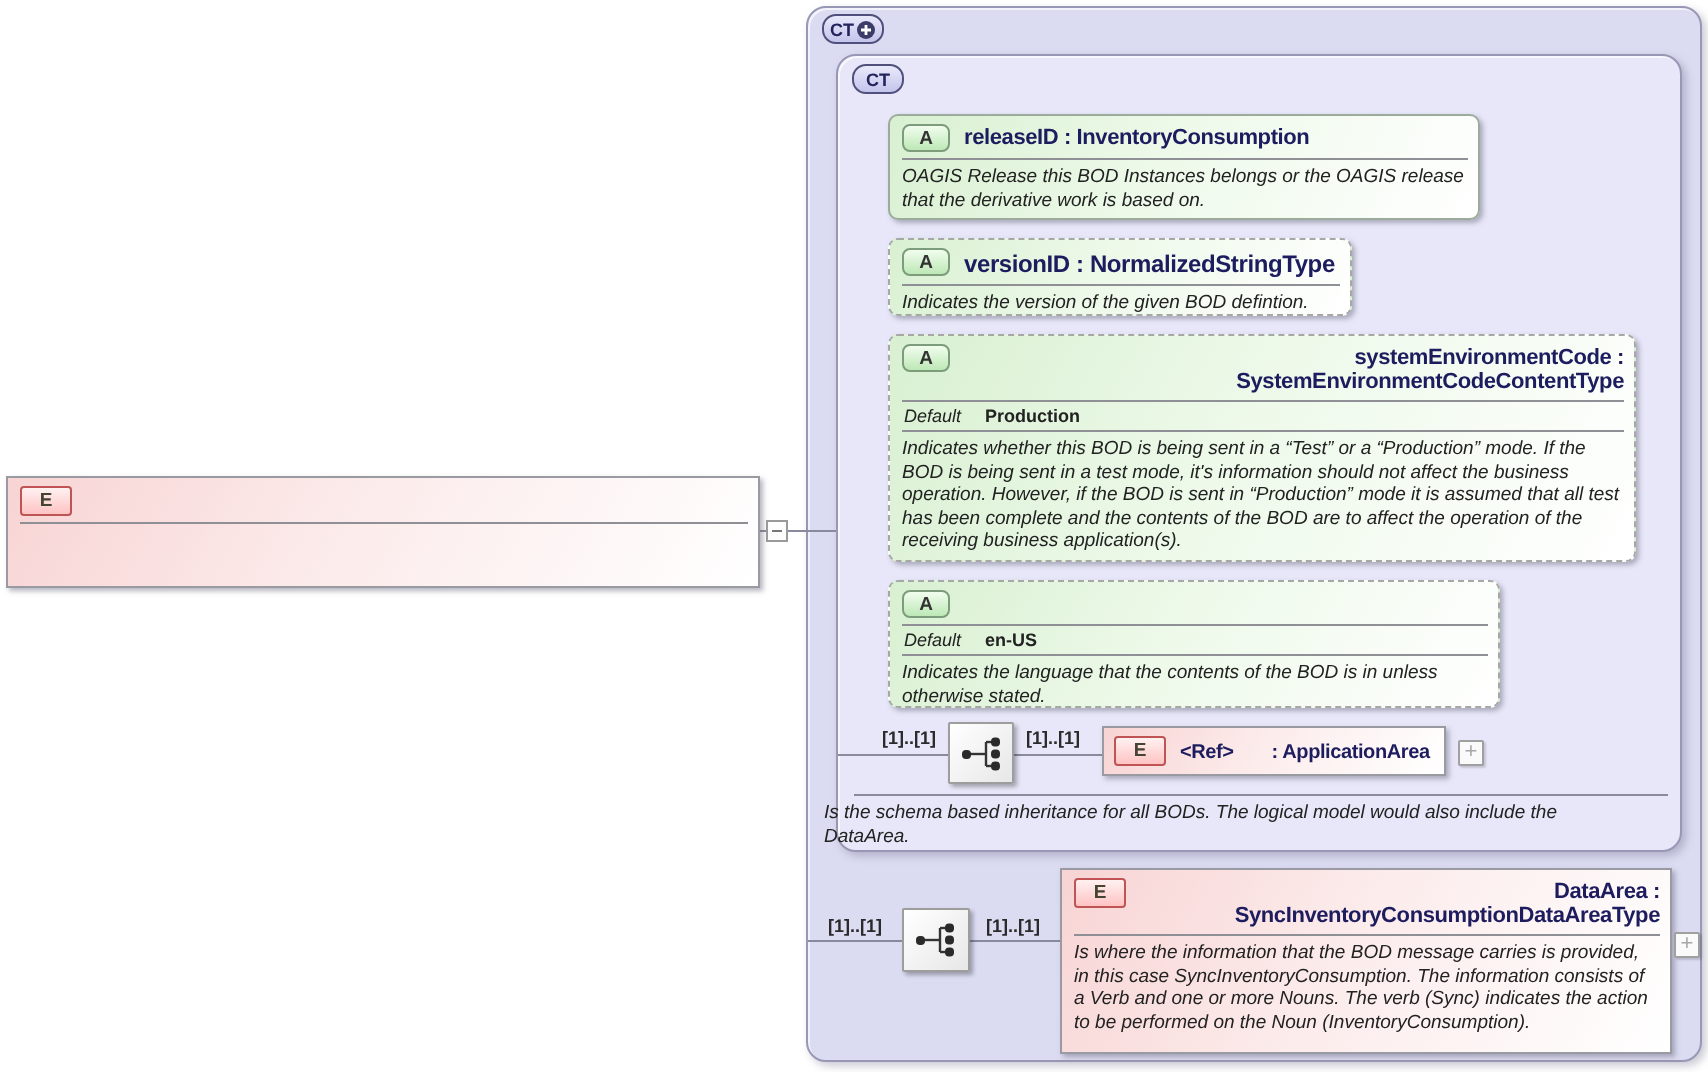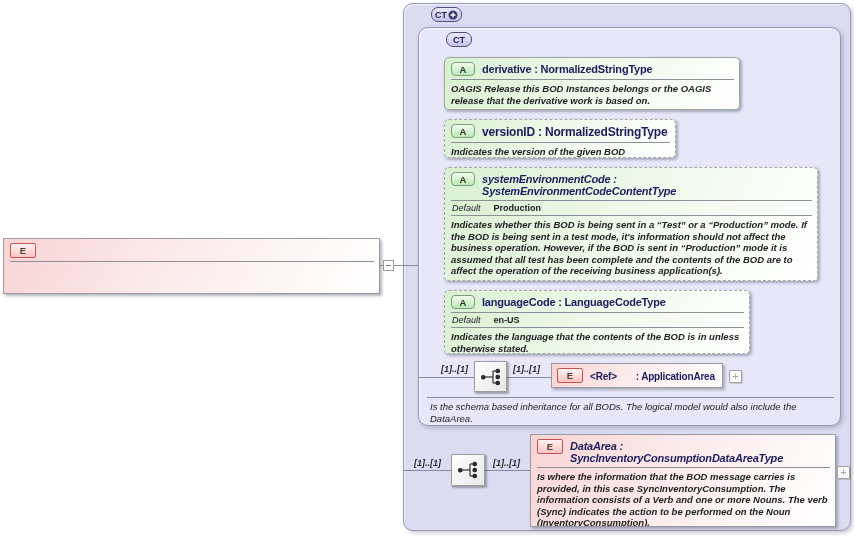--- a/index.html
+++ b/index.html
@@ -10,53 +10,53 @@
   .container { position:absolute; border:1px solid #9898b6; border-radius:10px;
                box-shadow:2px 2px 4px rgba(100,100,130,.35), inset 1px 1px 0 rgba(255,255,255,.65); }
   .outer { background:#dbdbf2; }
   .inner { background:#e7e7f9; }
 
   .container-header { position:absolute; display:flex; align-items:center; gap:8px; }
   .container-title { font-size:11.5px; font-weight:bold; color:#1c1c5e; white-space:nowrap; }
 
   .ct-icon { display:inline-flex; align-items:center; justify-content:center; gap:1px;
              min-width:26px; height:15px; padding:0 3px; border:1.5px solid #50507c; border-radius:7px;
-             background:linear-gradient(#e9e9fb,#c4c4ec); font-size:9px; font-weight:bold; color:#24245c;margin-left:20px; }
+             background:linear-gradient(#e9e9fb,#c4c4ec); font-size:9px; font-weight:bold; color:#24245c; }
 
   
   .schema-box { position:absolute; border:1px solid #9a9aa2; overflow:hidden;
                 box-shadow:1.5px 1.5px 2.5px rgba(110,110,130,.5); }
   .elem-box  { background:linear-gradient(120deg,#f8d4d4 0%,#fcebeb 45%,#ffffff 100%); }
   .attr-box  { background:linear-gradient(120deg,#d8f0d1 0%,#edf9e9 45%,#ffffff 100%);
                border:1px solid #9dab9d; border-radius:5px; }
   .attr-box.dashed { border-style:dashed; border-color:#a7a7a7; }
 
   .box-header { display:flex; align-items:flex-start; gap:7px; padding:4px 5px 2px 6px; }
   .box-title { font-size:11px; font-weight:bold; color:#1c1c5e; letter-spacing:-0.2px;
                white-space:nowrap; padding-top:1px; }
   .box-title.small { font-size:12px; }
-  .box-title.wrap { white-space:normal; overflow-wrap:anywhere; text-align:left; flex:1;font-style:italic; }
+  .box-title.wrap { white-space:normal; overflow-wrap:anywhere; text-align:right; flex:1; }
 
   .e-icon { flex:0 0 auto; display:inline-flex; align-items:center; justify-content:center;
             width:26px; height:15px; border:1px solid #c05454; border-radius:2px;
             background:linear-gradient(#fff1f1,#ffc3c3); font-size:9.5px; font-weight:bold; color:#443; }
   .a-icon { flex:0 0 auto; display:inline-flex; align-items:center; justify-content:center;
             width:24px; height:14px; border:1px solid #7c9c7c; border-radius:4px;
             background:linear-gradient(#f1fdee,#bde8b6); font-size:9.5px; font-weight:bold; color:#333; }
 
   .sep { height:1px; background:#8f8f96; margin:1px 5px 0 6px; }
-  .annot { font-size:9.5px; font-style:italic; color:#222; line-height:11.5px; padding:3px 6px 2px 6px;font-weight:bold; }
-
-  .default-row { display:flex; gap:13px; padding:2px 6px 1px 7px; align-items:baseline; }
+  .annot { font-size:9.5px; font-style:italic; color:#222; line-height:11.5px; padding:3px 6px 2px 6px; }
+
+  .default-row { display:flex; padding:2px 6px 1px 7px; align-items:baseline; }
   .default-label { font-size:9px; font-style:italic; color:#222; }
-  .default-value { font-size:9px; font-weight:bold; color:#222; }
+  .default-value { font-size:9px; font-weight:bold; color:#222;padding-left:12px; }
 
   
   .hline { position:absolute; height:0; border-top:1px solid #8a8a9e; }
-  .card { position:absolute; font-size:9px; font-weight:bold; font-style:italic; color:#2a2a2a; white-space:nowrap; }
+  .card { position:absolute; font-size:9px; font-weight:bold; color:#2a2a2a; white-space:nowrap; }
 
   .seq-icon { position:absolute; display:flex; align-items:center; justify-content:center;
               background:linear-gradient(135deg,#ffffff,#e7e7e7); border:1px solid #9d9d9d;
               box-shadow:1.5px 1.5px 2px rgba(0,0,0,.3); border-radius:1px; }
 
   .plus-btn { position:absolute; width:13px; height:13px; border:1px solid #a0a0a0; background:#fafafa;
               color:#a8a8a8; font-size:11px; line-height:11px; text-align:center; border-radius:1px;
               box-shadow:1px 1px 1px rgba(0,0,0,.15); cursor:pointer; }
   .collapse-btn { position:absolute; width:11px; height:11px; border:1px solid #9a9a9a; background:#fdfdfd;
                   display:flex; align-items:center; justify-content:center; }
@@ -88,21 +88,21 @@
 
   <div class="container-header" style="left:426px; top:32px;">
     <span class="ct-icon">
       <span>CT</span>
     </span>
   </div>
 
   <div class="schema-box attr-box" style="left:444px; top:57px; width:296px; height:53px;">
     <div class="box-header">
       <span class="a-icon">A</span>
-      <span class="box-title">derivative : NormalizedStringType</span>
+      <span class="box-title">releaseID : InventoryConsumption</span>
     </div>
     <div class="sep"></div>
     <div class="annot">OAGIS Release this BOD Instances belongs or the OAGIS release that the derivative work is based on.</div>
   </div>
 
   <div class="schema-box attr-box dashed" style="left:444px; top:119px; width:232px; height:39px;">
     <div class="box-header">
       <span class="a-icon">A</span>
       <span class="box-title small">versionID : NormalizedStringType</span>
     </div>
@@ -120,33 +120,32 @@
       <span class="default-label">Default</span>
       <span class="default-value">Production</span>
     </div>
     <div class="sep"></div>
     <div class="annot">Indicates whether this BOD is being sent in a “Test” or a “Production” mode. If the BOD is being sent in a test mode, it's information should not affect the business operation. However, if the BOD is sent in “Production” mode it is assumed that all test has been complete and the contents of the BOD are to affect the operation of the receiving business application(s).</div>
   </div>
 
   <div class="schema-box attr-box dashed" style="left:444px; top:290px; width:306px; height:64px;">
     <div class="box-header">
       <span class="a-icon">A</span>
-      <span class="box-title">languageCode : LanguageCodeType</span>
     </div>
     <div class="sep"></div>
     <div class="default-row">
       <span class="default-label">Default</span>
       <span class="default-value">en-US</span>
     </div>
     <div class="sep"></div>
     <div class="annot">Indicates the language that the contents of the BOD is in unless otherwise stated.</div>
   </div>
 
   <div class="hline" style="left:427px; top:397px; width:407px;"></div>
-  <div class="base-annot" style="left:430px; top:401px; width:407px;">Is the schema based inheritance for all BODs. The logical model would also include the DataArea.</div>
+  <div class="base-annot" style="left:412px; top:401px; width:407px;">Is the schema based inheritance for all BODs. The logical model would also include the DataArea.</div>
 
   <div class="hline" style="left:380px; top:265px; width:38px;"></div>
   <div class="hline" style="left:419px; top:377px; width:133px;"></div>
   <div class="hline" style="left:404px; top:470px; width:127px;"></div>
 
   <div class="seq-icon" style="left:474px; top:361px; width:33px; height:31px;">
     <svg width="22" height="18" viewBox="0 0 22 18">
       <line x1="3" y1="9" x2="13" y2="9" stroke="#333" stroke-width="1.2"></line>
       <line x1="13" y1="3" x2="13" y2="15" stroke="#333" stroke-width="1.2"></line>
       <line x1="13" y1="3" x2="16" y2="3" stroke="#333" stroke-width="1.2"></line>

